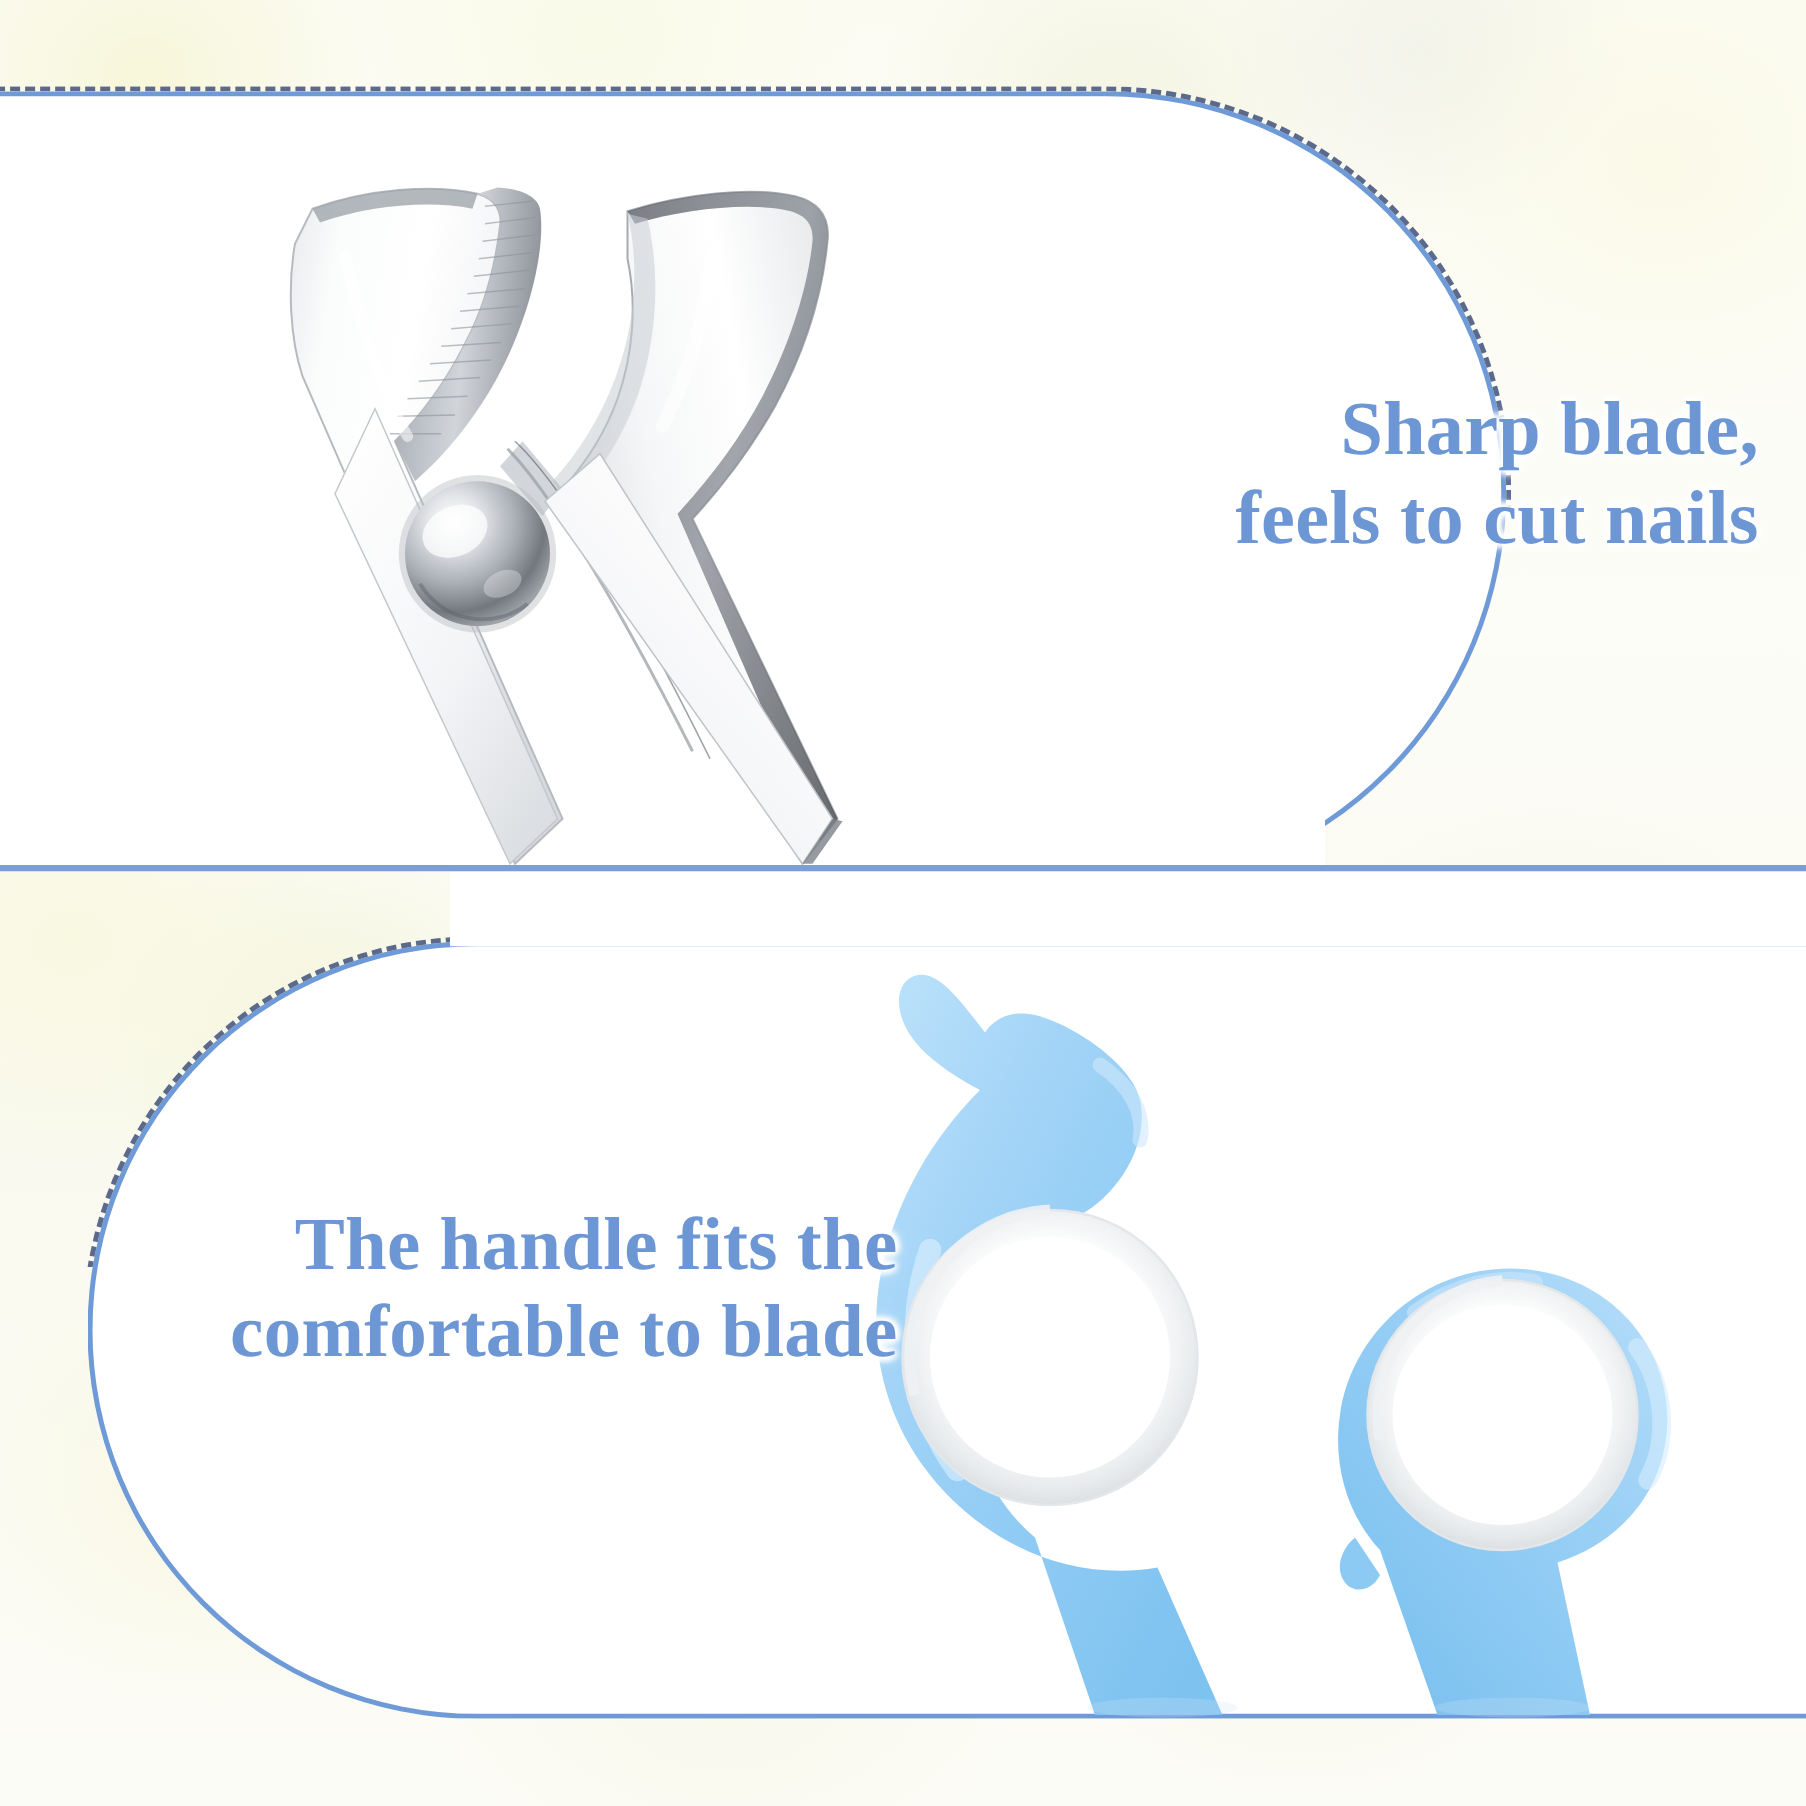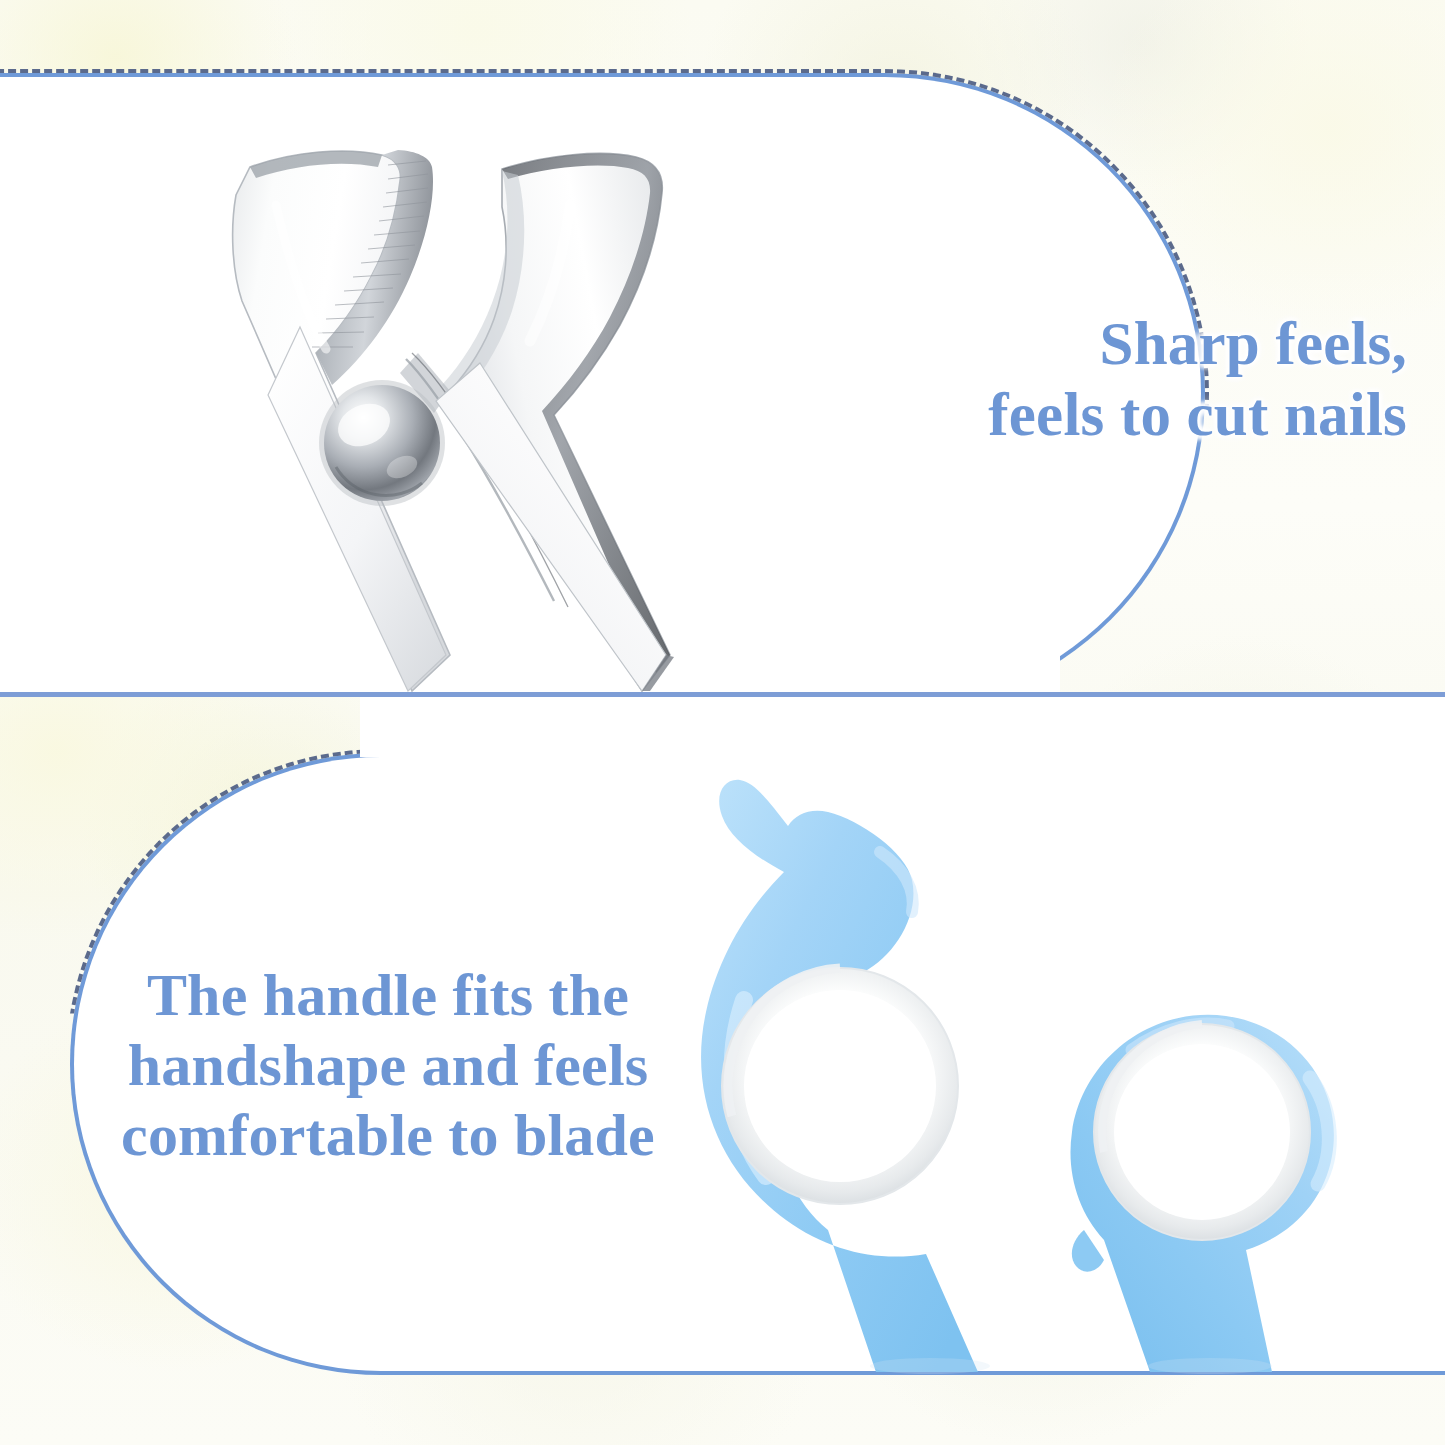--- a/index.html
+++ b/index.html
@@ -162,21 +162,21 @@
     right: 38px;
     top: 308px;
     font-size: 61px;
     text-align: right;
     width: 620px;
   }
   #headline-bottom {
     left: 58px;
     top: 960px;
     font-size: 60px;
-    text-align: center;
+    text-align: right;
     width: 660px;
   }
 
   
   .art { position: absolute; z-index: 30; }
 
   #clipper-art { left: 150px; top: 95px; }
   #handles-art { left: 680px; top: 760px; }
 
   
@@ -315,21 +315,21 @@
         <ellipse cx="214" cy="330" rx="27" ry="20" transform="rotate(-24 214 330)" fill="#ffffff" opacity="0.72"></ellipse>
         <ellipse cx="252" cy="372" rx="16" ry="10" transform="rotate(-24 252 372)" fill="#ffffff" opacity="0.3"></ellipse>
         <path d="M186 372 A58 58 0 0 0 272 388" stroke="#5c6168" stroke-width="3" fill="none" opacity="0.45"></path>
 
         <path d="M126 110 C 140 170, 156 220, 176 254" stroke="#ffffff" stroke-width="9" fill="none" opacity="0.55" stroke-linecap="round"></path>
         <path d="M420 110 C 414 160, 400 206, 380 246" stroke="#ffffff" stroke-width="11" fill="none" opacity="0.5" stroke-linecap="round"></path>
       </svg>
     </div>
 
     <div class="headline" id="headline-top">
-      <div>Sharp feels,</div>
+      <div>Sharp blade,</div>
       <div>feels to cut nails</div>
     </div>
   </div>
 
   <div id="divider"></div>
 
   <div class="panel" id="panel-bottom">
     <div class="bg-layer" style="top:-697px;height:1445px;"></div>
   </div>
 
@@ -416,17 +416,16 @@
       <circle cx="522" cy="372" r="108" fill="none" stroke="#e3e7ea" stroke-width="2"></circle>
       <path d="M522 264 A108 108 0 0 0 424 392" stroke="#eef1f3" stroke-width="8" fill="none" opacity="0.9"></path>
 
       <ellipse cx="250" cy="606" rx="60" ry="8" fill="#cfe3f4" opacity="0.25"></ellipse>
       <ellipse cx="530" cy="606" rx="62" ry="8" fill="#cfe3f4" opacity="0.25"></ellipse>
     </svg>
   </div>
 
   <div class="headline" id="headline-bottom">
     <div>The handle fits the</div>
-    <div>handshape and feels</div>
     <div>comfortable to blade</div>
   </div>
 
 </div>
 
 </body></html>

